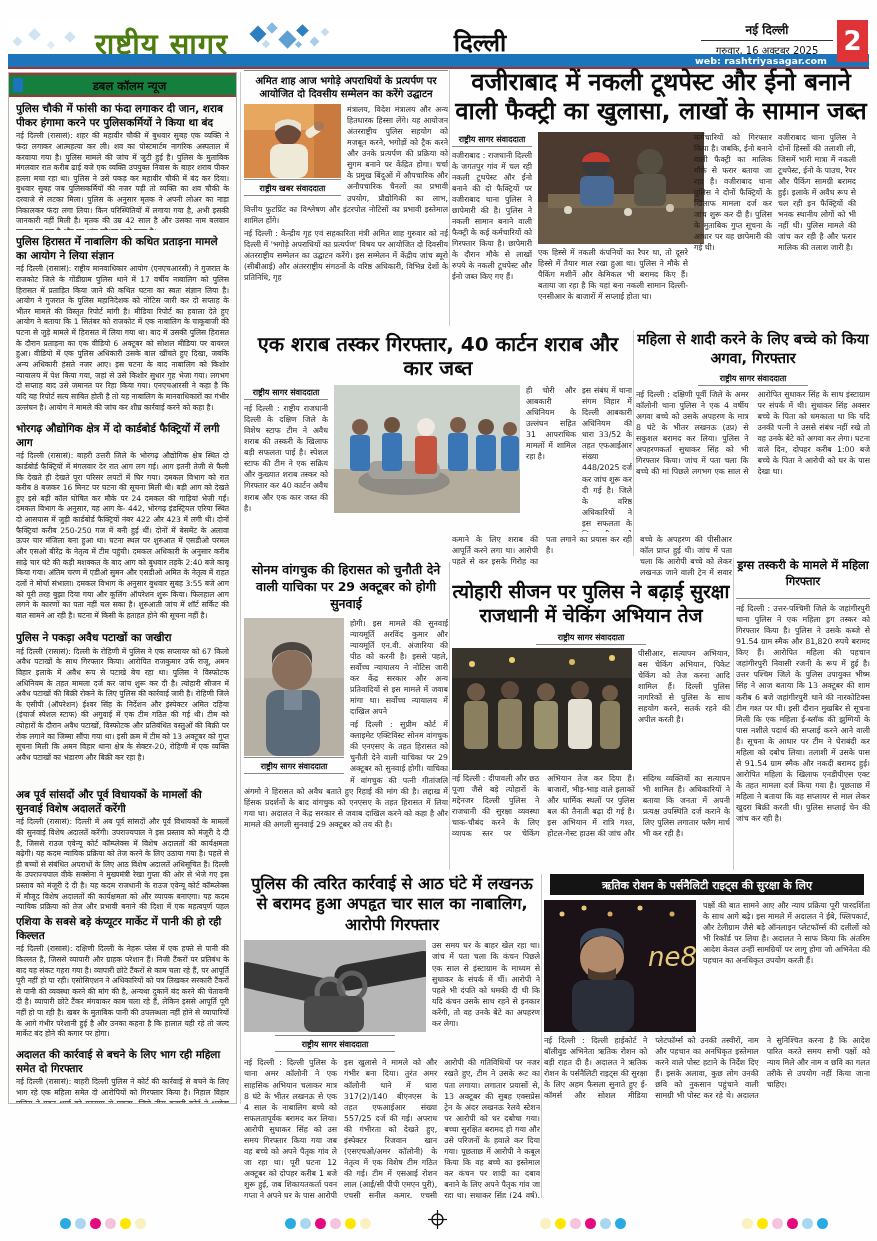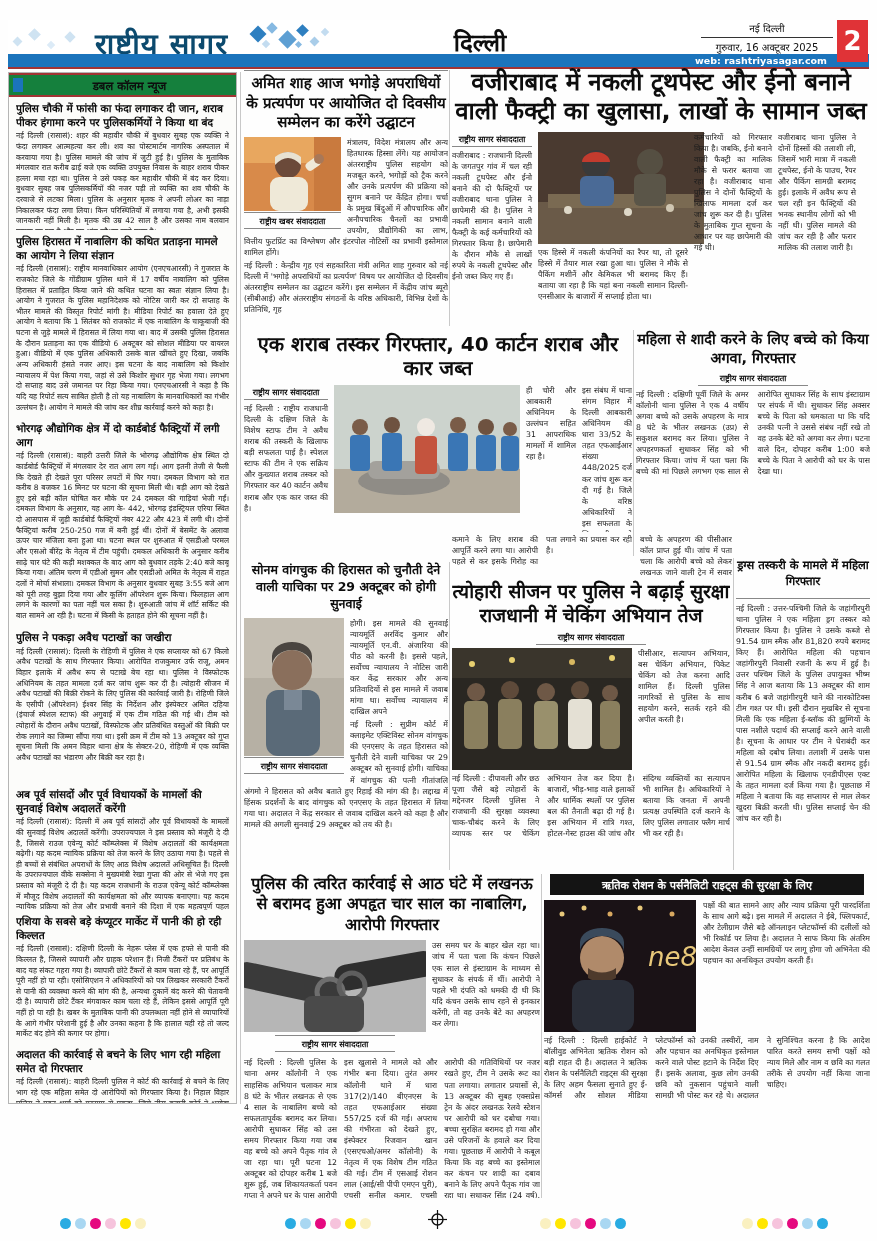--- a/index.html
+++ b/index.html
@@ -1,24 +1,24 @@
 <!DOCTYPE html>
 <html><head>
 <meta charset="utf-8">
 <style>
   html,body{margin:0;padding:0;background:#e9e9e9;}
   *{box-sizing:border-box;}
   .page{position:relative;width:877px;height:1241px;margin:0 auto;background:#fefefe;
         font-family:"DejaVu Sans",sans-serif;overflow:hidden;}
   .abs{position:absolute;}
   
-  .masthead-title{font-size:29px;font-weight:bold;color:#0c4a6e;letter-spacing:1px;}
+  .masthead-title{font-size:29px;font-weight:bold;color:#4d7c0f;letter-spacing:1px;}
   .edition-title{font-size:24px;font-weight:bold;color:#0d0d0d;text-align:center;}
   .hdr-right{width:132px;text-align:center;color:#111;}
-  .hdr-right .city{font-size:10px;font-weight:normal;padding-bottom:2px;}
+  .hdr-right .city{font-size:12px;font-weight:bold;padding-bottom:2px;}
   .hdr-right .date{font-size:10px;font-weight:normal;border-top:1.5px solid #333;padding-top:2px;}
   .page-box{width:31px;height:42px;background:#e03337;color:#fff;font-size:26px;font-weight:bold;
             text-align:center;line-height:42px;z-index:5;}
   .blue-bar{height:13px;background:#1b74bc;color:#fff;font-size:9.5px;font-weight:bold;
             text-align:right;line-height:13px;padding-right:42px;}
   .red-line{height:2px;background:#a23434;}
   .diamond{position:absolute;background:#2e7fc0;transform:rotate(45deg);}
   
   .hl{font-weight:bold;color:#0d0d0d;text-align:center;margin:0;}
   .body-txt{font-size:7.8px;line-height:1.42;text-align:justify;color:#1c1c1c;}
@@ -115,21 +115,21 @@
         <div class="lb-body">नई दिल्ली (रासासं): दक्षिणी दिल्ली के नेहरू प्लेस में एक हफ्ते से पानी की किल्लत है, जिससे व्यापारी और ग्राहक परेशान हैं। निजी टैंकरों पर प्रतिबंध के बाद यह संकट गहरा गया है। व्यापारी छोटे टैंकरों से काम चला रहे हैं, पर आपूर्ति पूरी नहीं हो पा रही। एसोसिएशन ने अधिकारियों को पत्र लिखकर सरकारी टैंकरों से पानी की व्यवस्था करने की मांग की है, अन्यथा दुकानें बंद करने की चेतावनी दी है। व्यापारी छोटे टैंकर मंगवाकर काम चला रहे हैं, लेकिन इससे आपूर्ति पूरी नहीं हो पा रही है। खबर के मुताबिक पानी की उपलब्धता नहीं होने से व्यापारियों के आगे गंभीर परेशानी हुई है और उनका कहना है कि हालात यही रहे तो जल्द मार्केट बंद होने की कगार पर होगा।</div>
       </div>
       <div class="lb-art" style="height:140px;">
         <div class="lh">अदालत की कार्रवाई से बचने के लिए भाग रही महिला समेत दो गिरफ्तार</div>
         <div class="lb-body">नई दिल्ली (रासासं): बाहरी दिल्ली पुलिस ने कोर्ट की कार्रवाई से बचने के लिए भाग रहे एक महिला समेत दो आरोपियों को गिरफ्तार किया है। निहाल विहार पुलिस ने पवन शर्मा को गुरुग्राम से पकड़ा, जिसे तीस हजारी कोर्ट ने भगोड़ा घोषित किया था। वहीं, रानी बाग पुलिस ने एक महिला अपराधी को जहांगीरपुरी से गिरफ्तार किया, जिसे भी कोर्ट ने भगोड़ा घोषित किया था। दोनों को गुप्त सूचना के आधार पर गिरफ्तार किया गया। बाहरी जिला पुलिस उपायुक्त सचिन शर्मा ने बताया कि रानीबाग और निहाल विहार पुलिस ने यह कार्रवाई की है। निहाल विहार थाने की टीम में शामिल हेड कांस्टेबल धर्मपाल और देवेंद्र को सूचना मिली कि भगोड़ा पवन शर्मा गुरुग्राम स्थित सेक्टर-18 में छिपा है। पुलिस टीम ने छापा मारकर उसे गिरफ्तार किया।</div>
       </div>
     </div>
   </div>
 
   <div class="abs" style="left:244px;top:70px;width:204px;height:256px;overflow:hidden;border-top:1px solid #888;padding-top:3px;">
-    <div class="hl" style="font-size:15px;line-height:1.3;">अमित शाह आज भगोड़े अपराधियों के प्रत्यर्पण पर आयोजित दो दिवसीय सम्मेलन का करेंगे उद्घाटन</div>
+    <div class="hl" style="font-size:10px;line-height:1.3;">अमित शाह आज भगोड़े अपराधियों के प्रत्यर्पण पर आयोजित दो दिवसीय सम्मेलन का करेंगे उद्घाटन</div>
     <div style="margin-top:4px;">
       <div style="float:left;width:97px;margin:0 6px 2px 0;">
         <div class="photo" style="width:97px;height:74px;">
           <svg viewBox="0 0 97 74" preserveAspectRatio="none">
             <rect width="97" height="74" fill="#d88a4a"></rect>
             <rect width="97" height="26" fill="#e8a75f"></rect>
             <rect x="70" y="0" width="27" height="74" fill="#c97a3e"></rect>
             <circle cx="44" cy="28" r="13" fill="#6b4a3a"></circle>
             <path d="M31 28 q13 -14 26 0 l0 -8 q-13 -10 -26 0 z" fill="#e8e2d2"></path>
             <rect x="26" y="40" width="38" height="34" rx="9" fill="#efe9d8"></rect>

